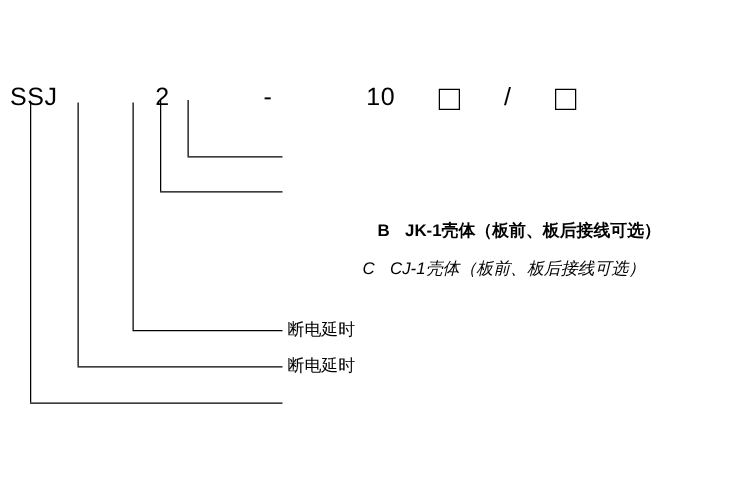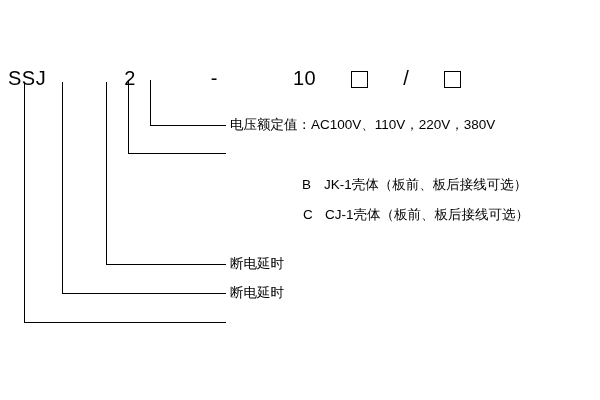--- a/index.html
+++ b/index.html
@@ -104,28 +104,27 @@
 
   <div class="vline" style="left:106px; top:82px; height:182px;"></div>
   <div class="hline" style="left:106px; top:264px; width:120px;"></div>
 
   <div class="vline" style="left:62px; top:82px; height:211px;"></div>
   <div class="hline" style="left:62px; top:293px; width:164px;"></div>
 
   <div class="vline" style="left:24px; top:82px; height:240px;"></div>
   <div class="hline" style="left:24px; top:322px; width:202px;"></div>
 
-  <div class="desc" style="left:230px; top:117px;">电压额定值：AC100V、110V，220V，380V</div>
 
 
-  <div class="sub-desc" style="left:302px; top:177px;">
+  <div class="sub-desc" style="left:302px; top:177px;font-weight:bold;">
     <span class="sub-letter">B</span><span>JK-1壳体（板前、板后接线可选）</span>
   </div>
 
-  <div class="sub-desc" style="left:303px; top:207px;">
+  <div class="sub-desc" style="left:290px; top:207px;font-style:italic;">
     <span class="sub-letter">C</span><span>CJ-1壳体（板前、板后接线可选）</span>
   </div>
 
 
   <div class="desc" style="left:230px; top:256px;">断电延时</div>
 
   <div class="desc" style="left:230px; top:285px;">断电延时</div>
 
 
 </div>

